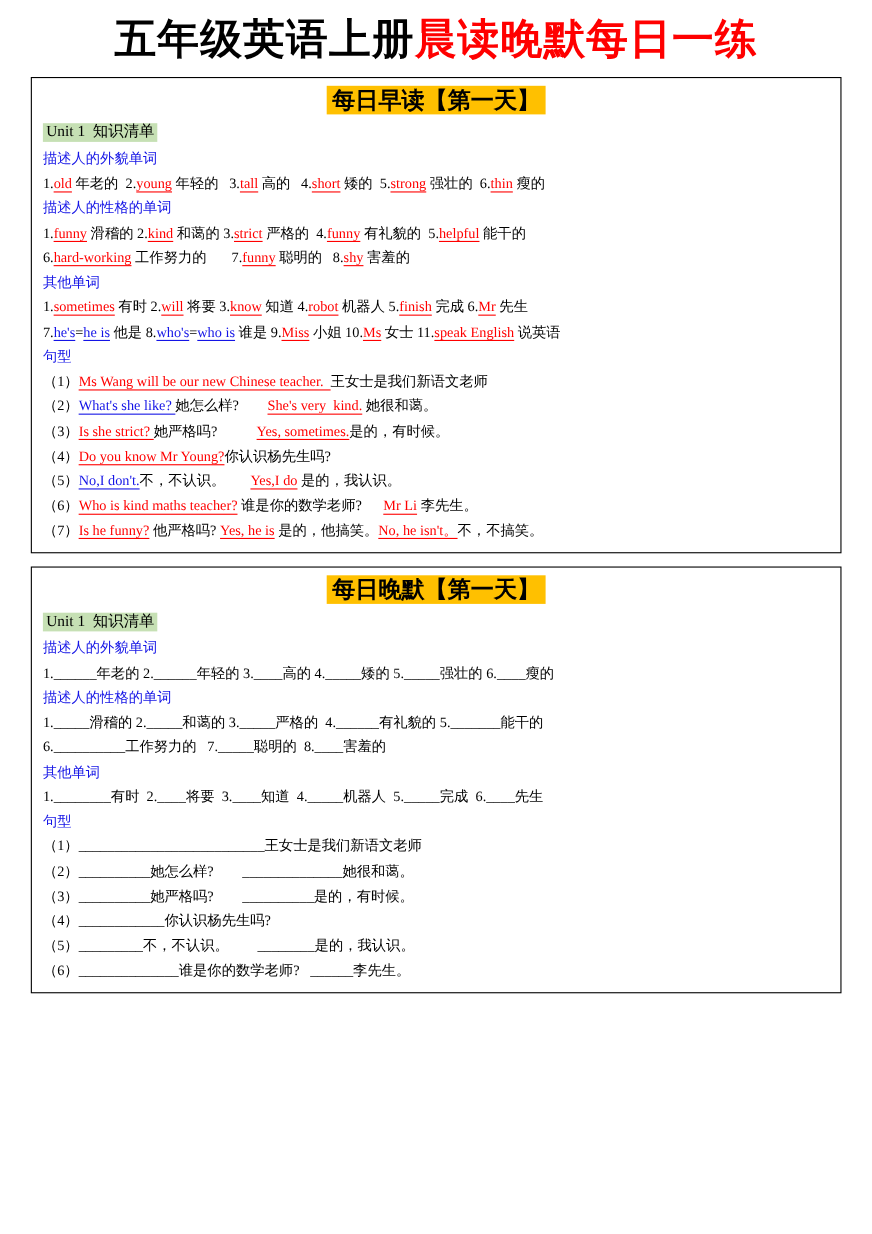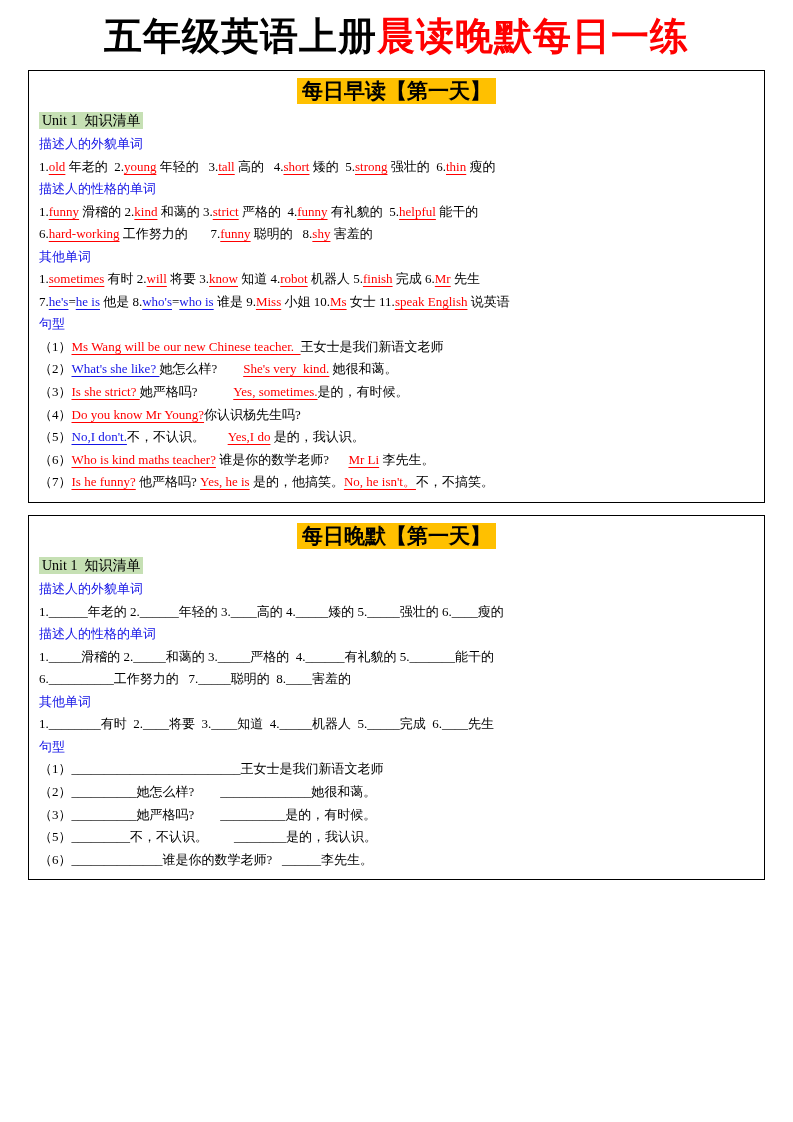--- a/index.html
+++ b/index.html
@@ -99,17 +99,18 @@
         <p class="line text"><span class="seg-k">1.______年老的 2.______年轻的 3.____高的 4._____矮的 5._____强壮的 6.____瘦的</span></p>
         <p class="line subhead"><span class="seg-bl">描述人的性格的单词</span></p>
         <p class="line text"><span class="seg-k">1._____滑稽的 2._____和蔼的 3._____严格的  4.______有礼貌的 5._______能干的</span></p>
         <p class="line text"><span class="seg-k">6.__________工作努力的   7._____聪明的  8.____害羞的</span></p>
         <p class="line subhead"><span class="seg-bl">其他单词</span></p>
         <p class="line text"><span class="seg-k">1.________有时  2.____将要  3.____知道  4._____机器人  5._____完成  6.____先生</span></p>
         <p class="line subhead"><span class="seg-bl">句型</span></p>
         <p class="line text"><span class="seg-k">（1）__________________________王女士是我们新语文老师</span></p>
         <p class="line text"><span class="seg-k">（2）__________她怎么样?        ______________她很和蔼。</span></p>
         <p class="line text"><span class="seg-k">（3）__________她严格吗?        __________是的，有时候。</span></p>
+        <p class="line text"><span class="seg-k">（4）____________你认识杨先生吗?</span></p>
         <p class="line text"><span class="seg-k">（5）_________不，不认识。        ________是的，我认识。</span></p>
         <p class="line text"><span class="seg-k">（6）______________谁是你的数学老师?   ______李先生。</span></p>
       </section>
     </div>
 </div>
 
 </body></html>

